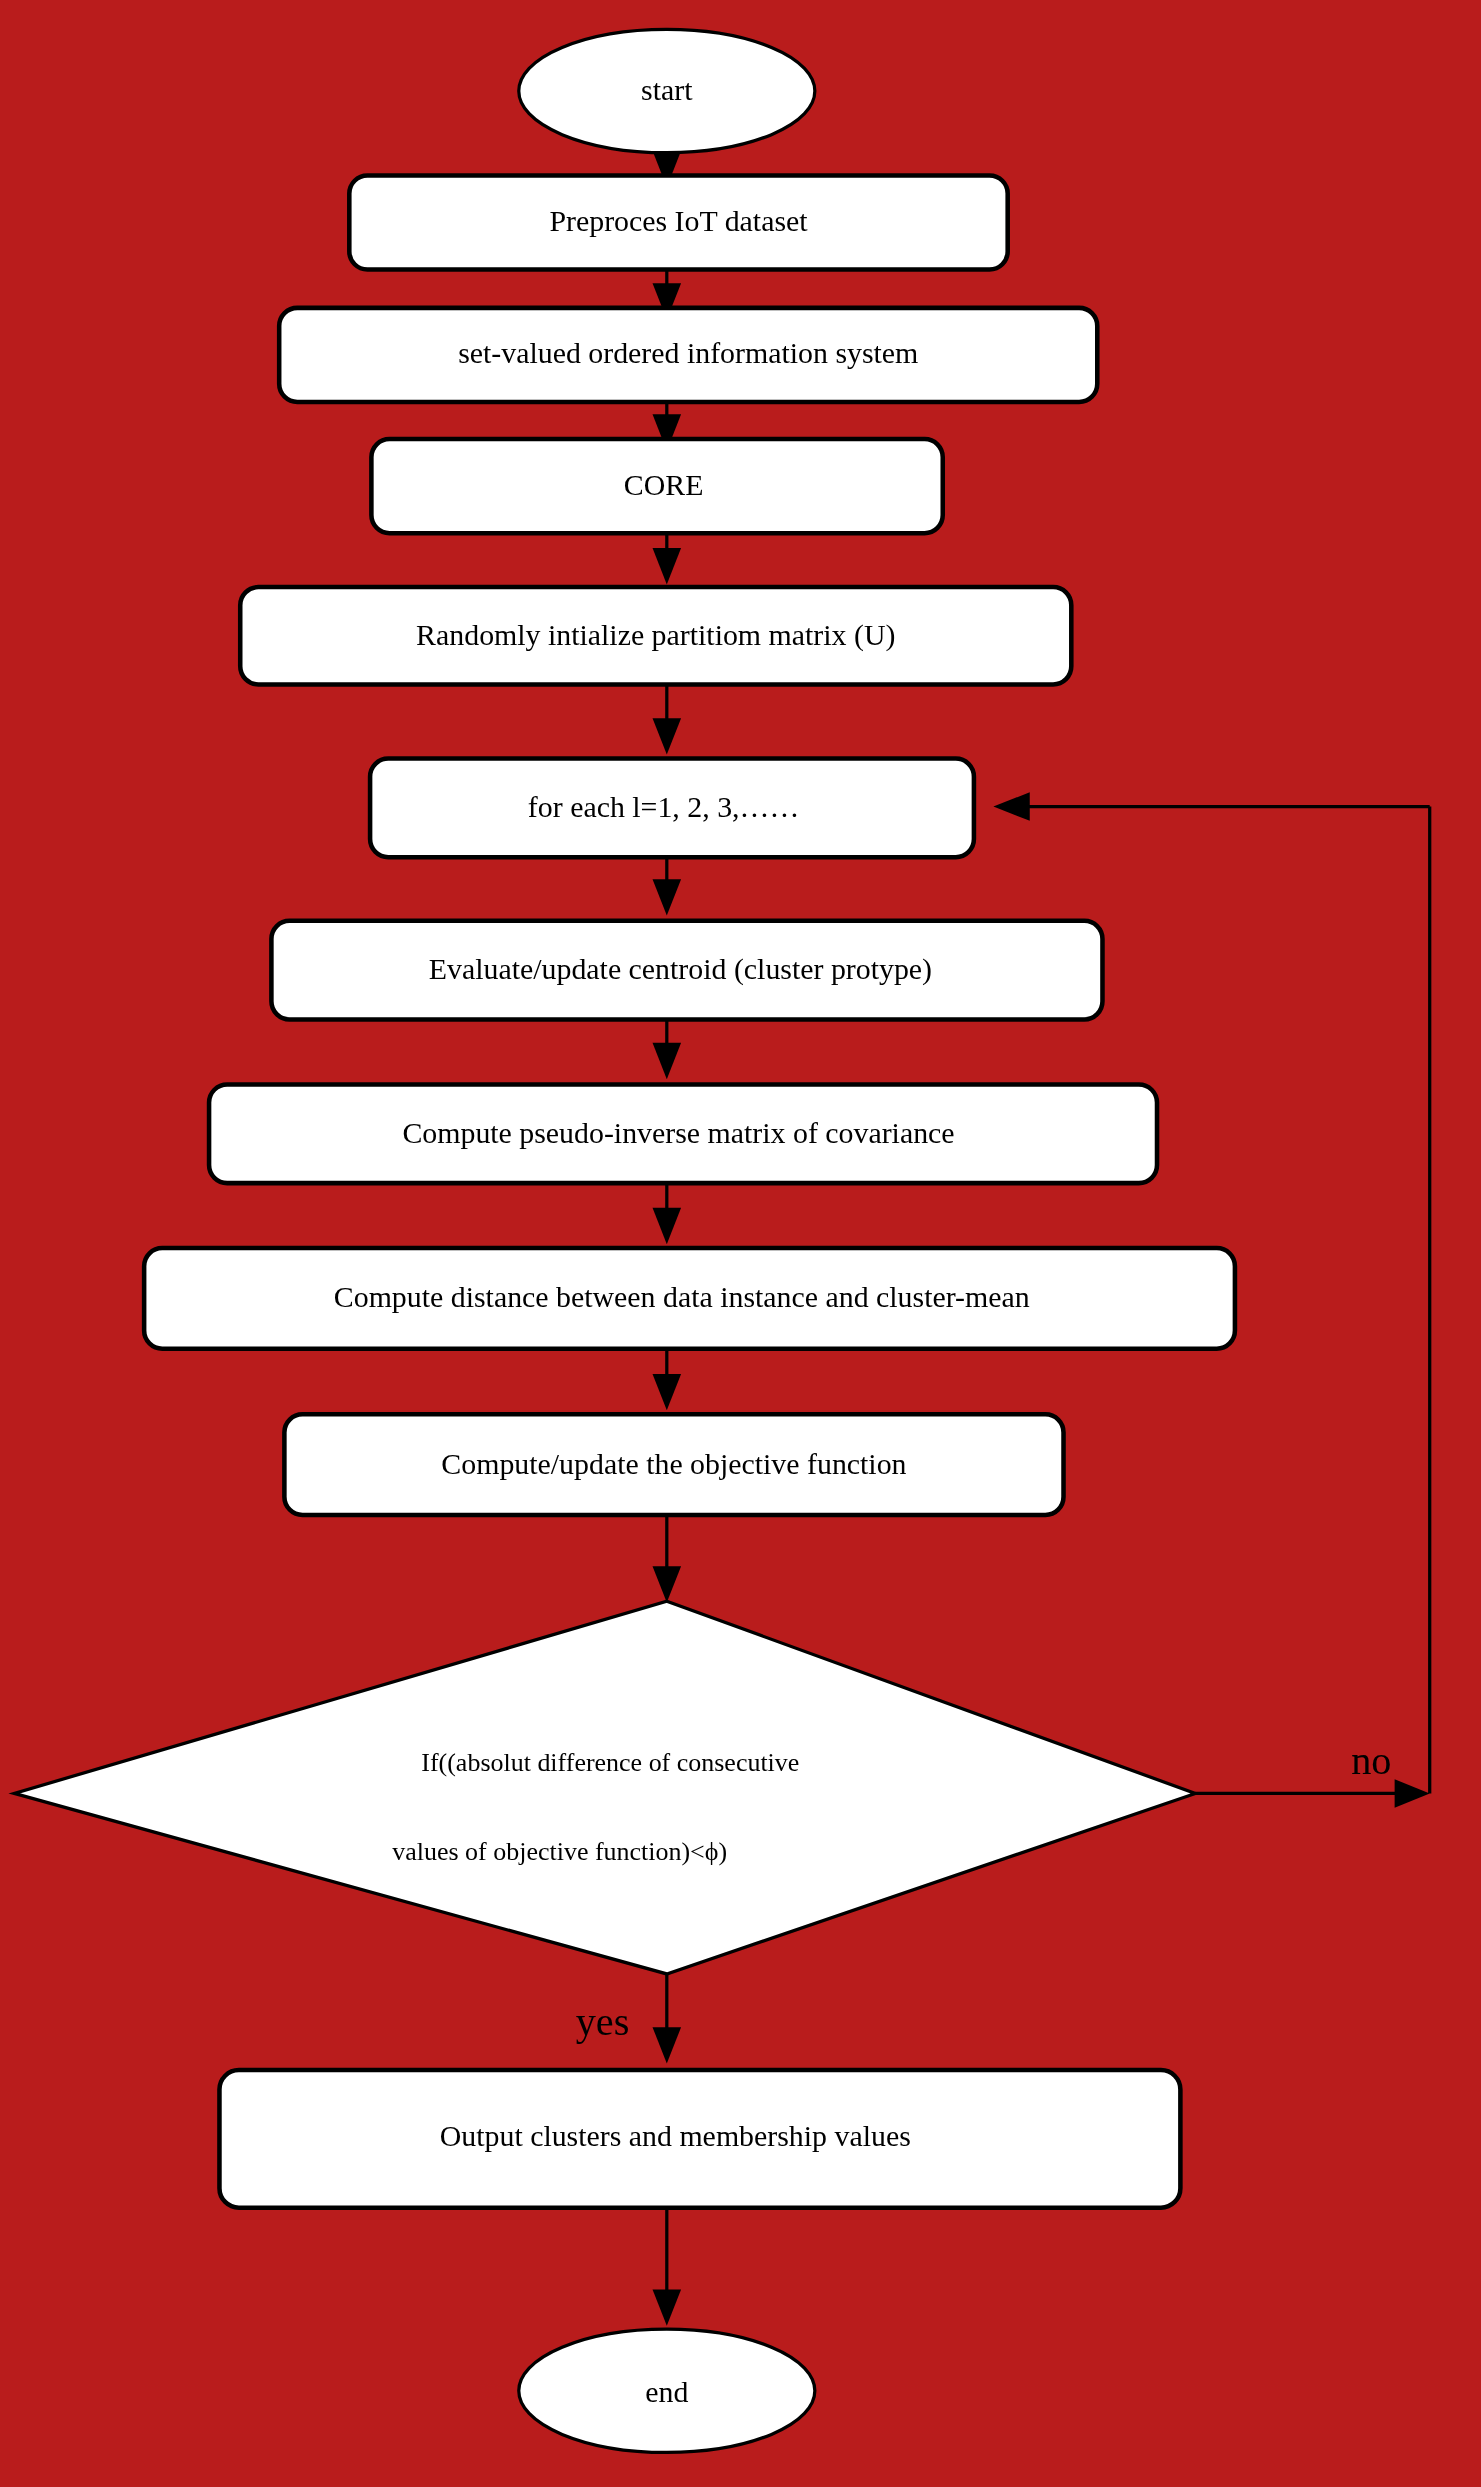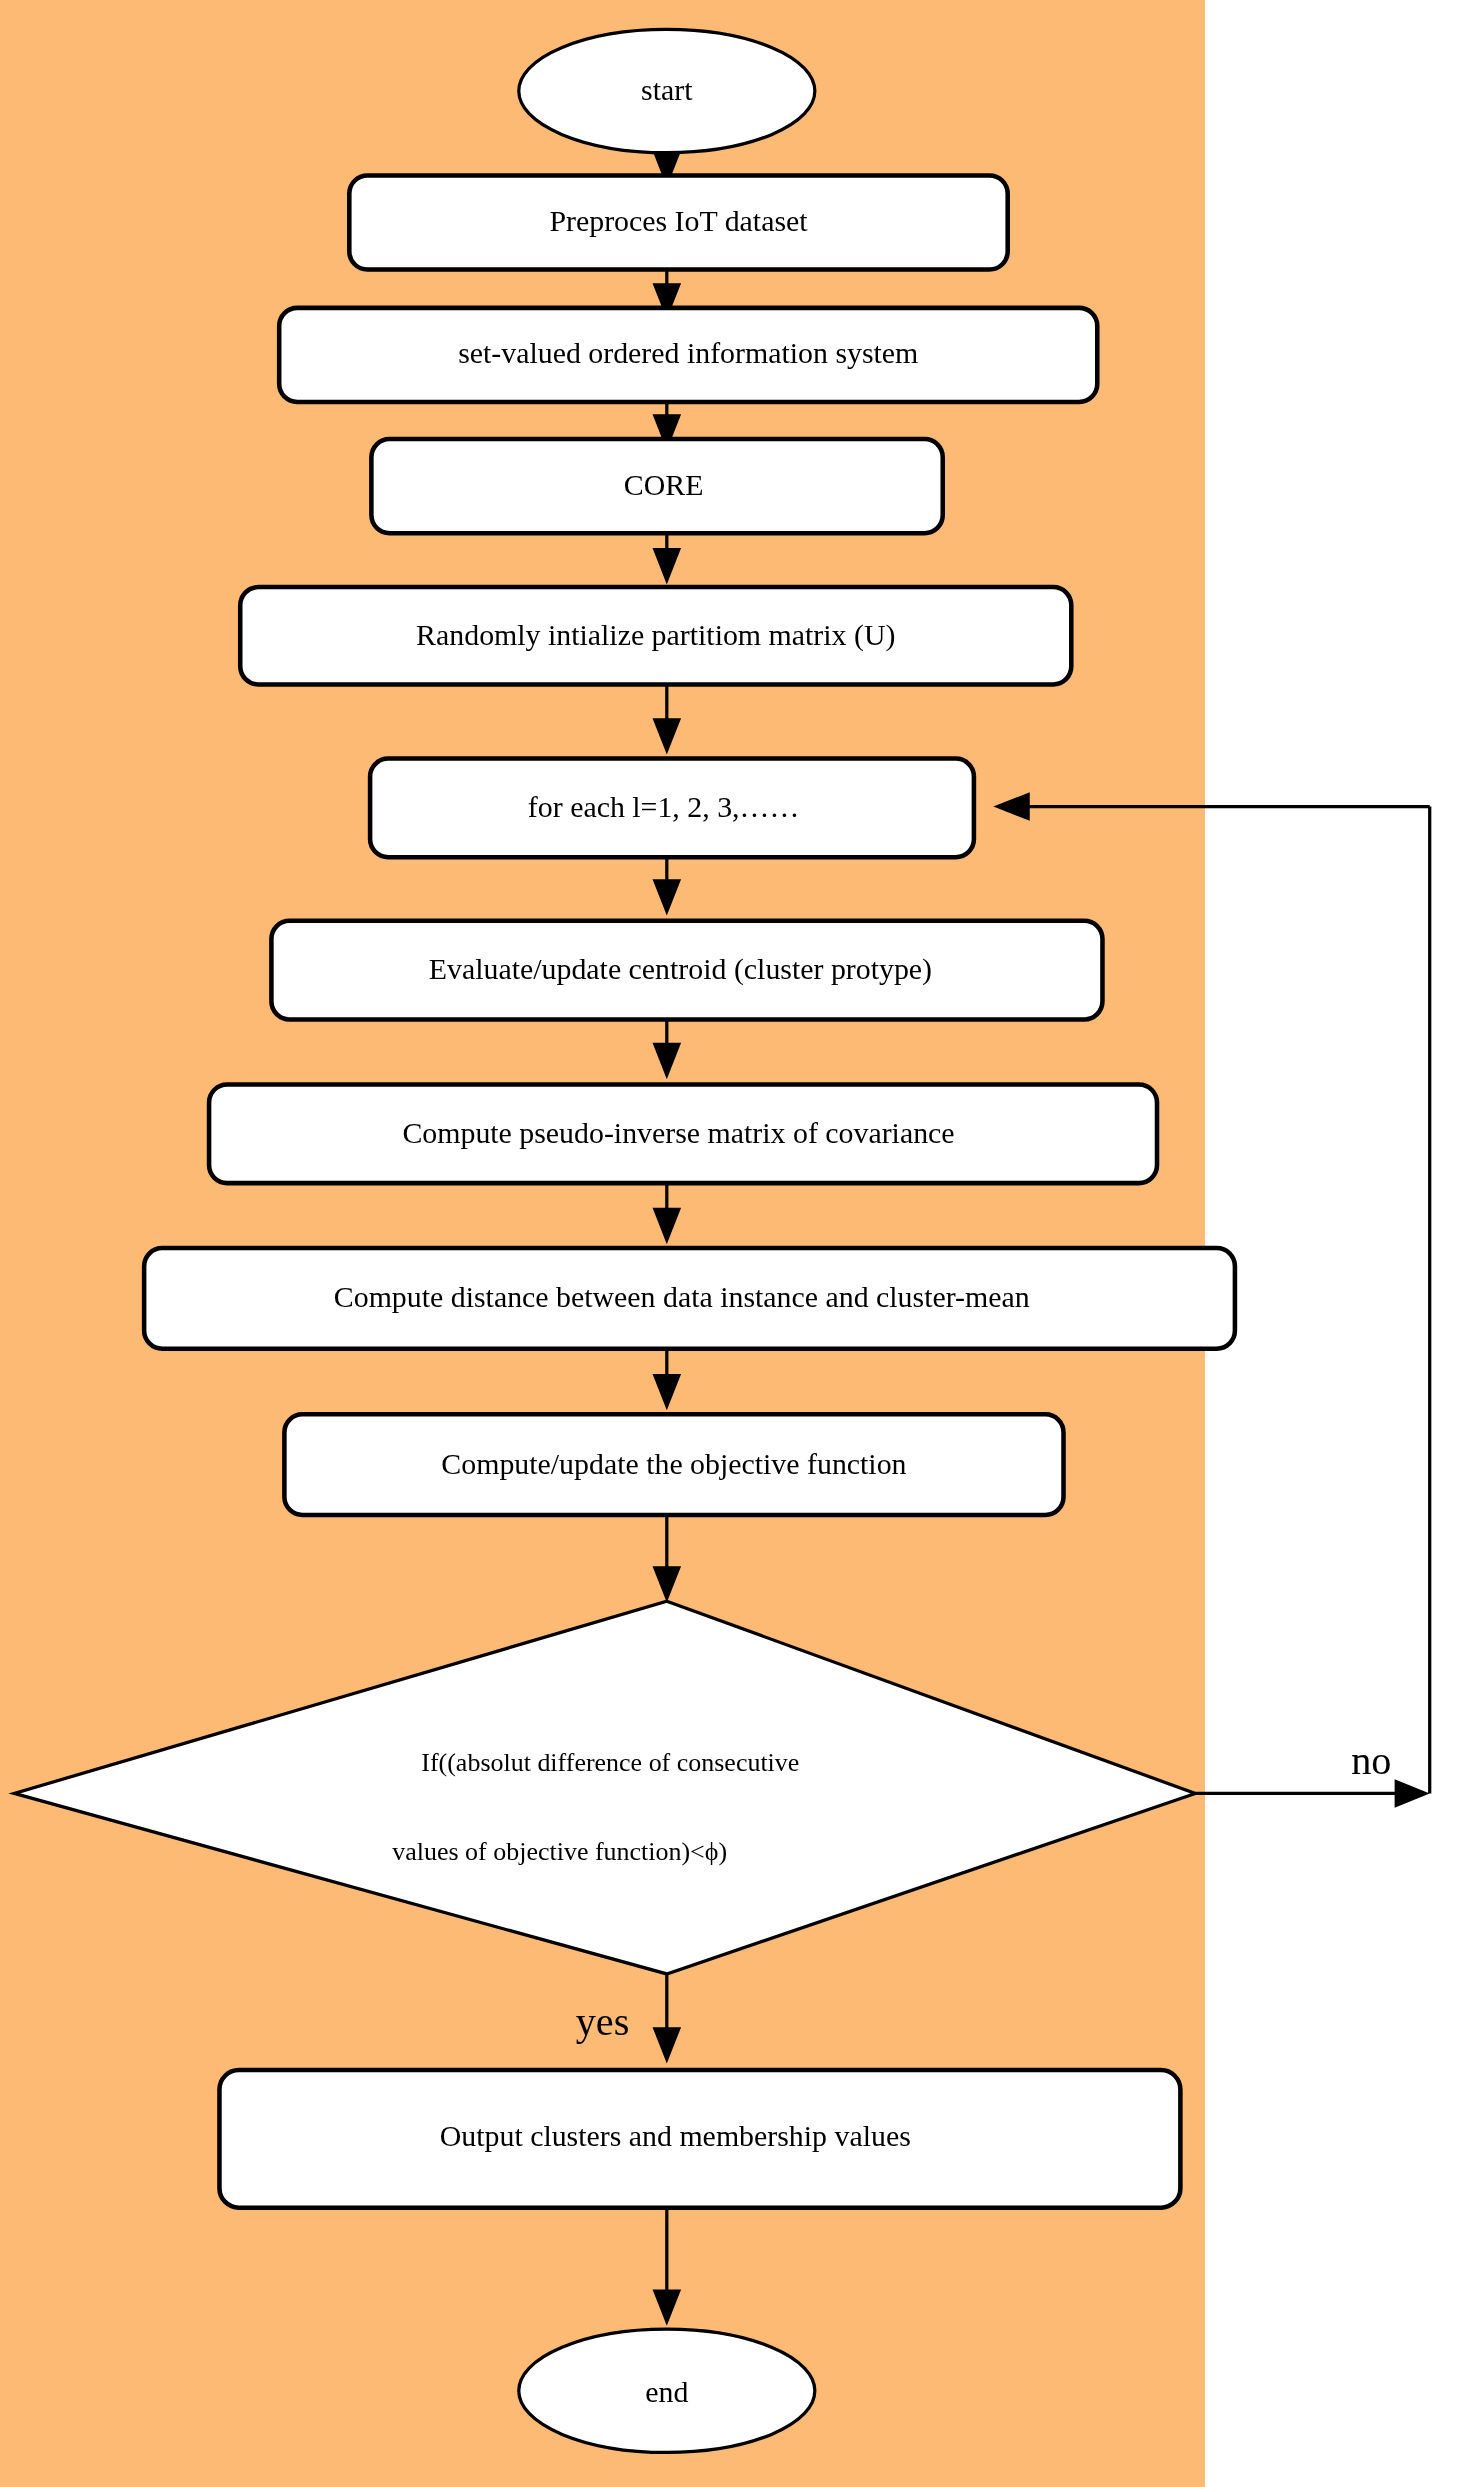--- a/index.html
+++ b/index.html
@@ -8,23 +8,23 @@
     background: #ffffff;
   }
   body {
     width: 1481px;
     height: 2487px;
     font-family: "Liberation Serif", "DejaVu Serif", serif;
     overflow: hidden;
   }
   #flowchart-root {
     position: relative;
-    width: 1205px;
+    width: 1481px;
     height: 2487px;
-    background: #fdba74;
+    background: #b91c1c;
   }
   svg.flow-canvas {
     position: absolute;
     top: 0;
     left: 0;
     width: 1481px;
     height: 2487px;
     display: block;
   }
   .node-shape {

